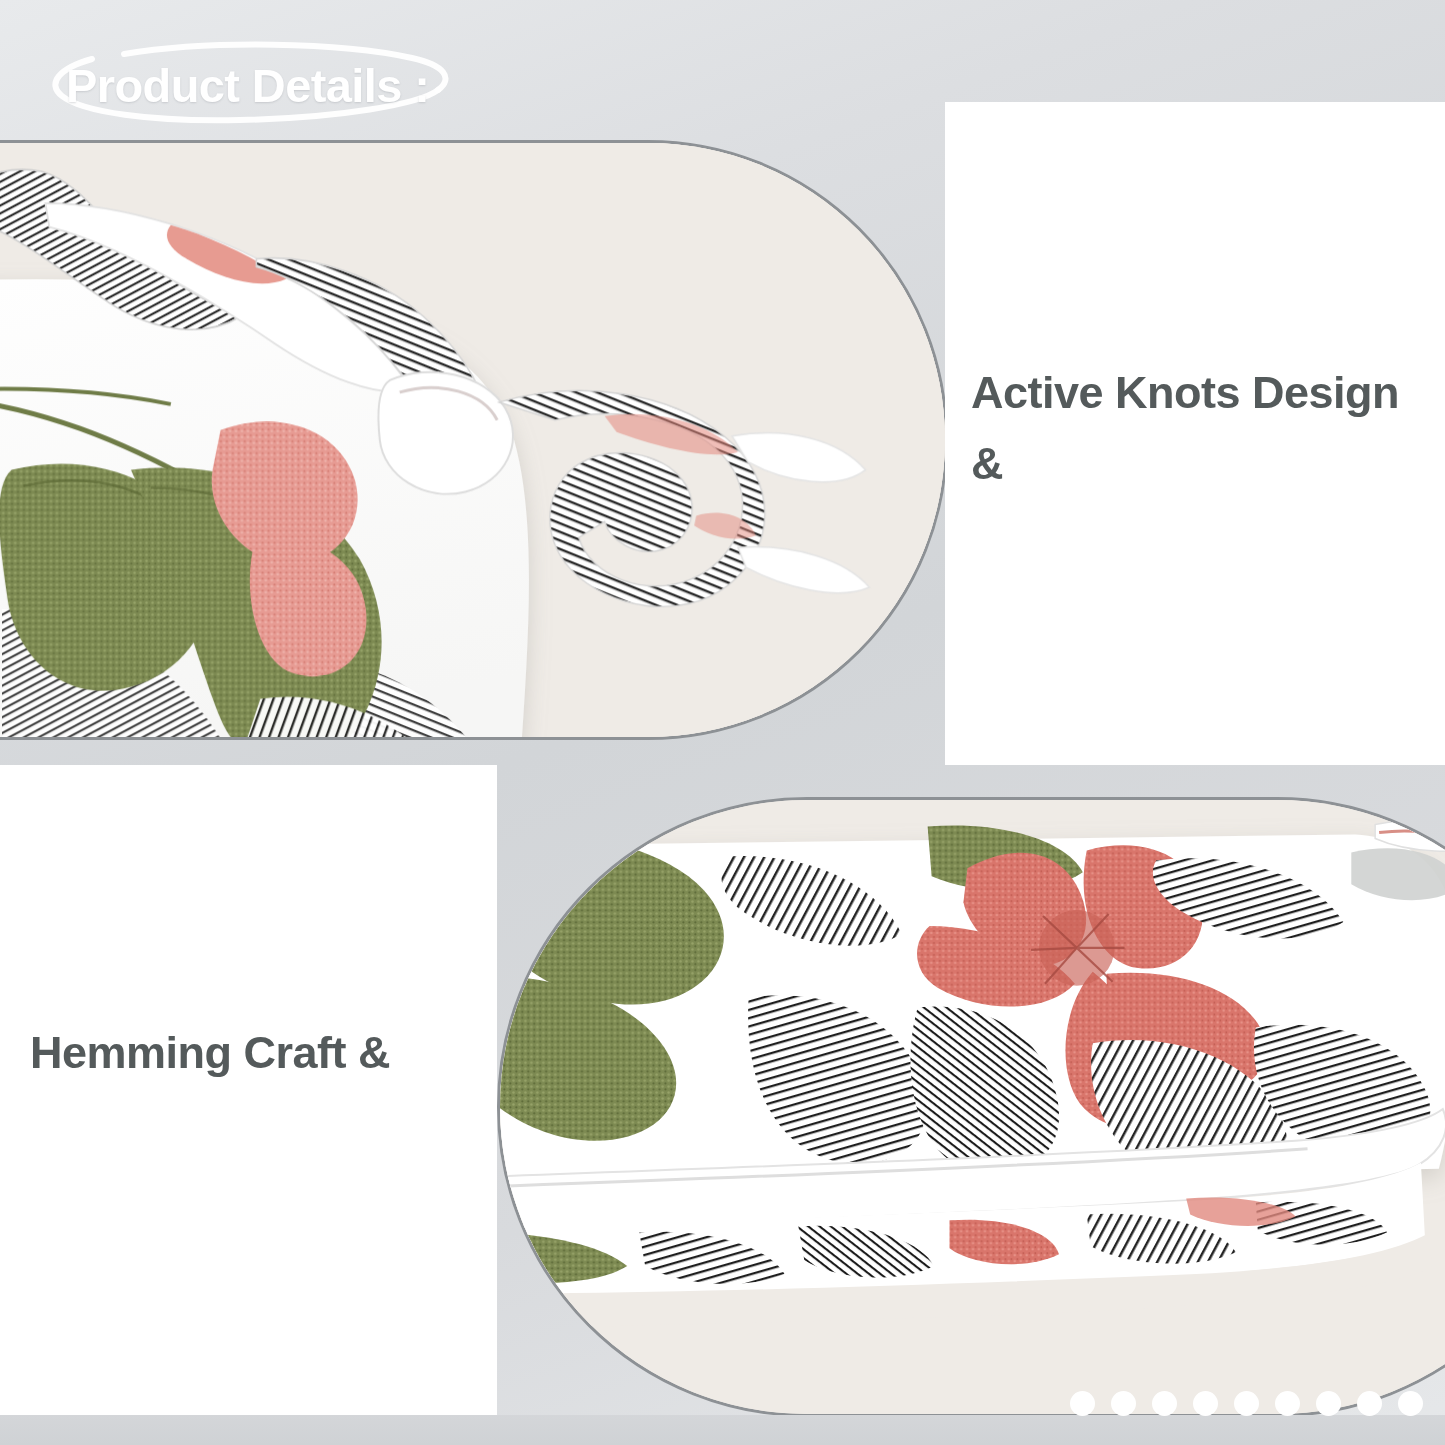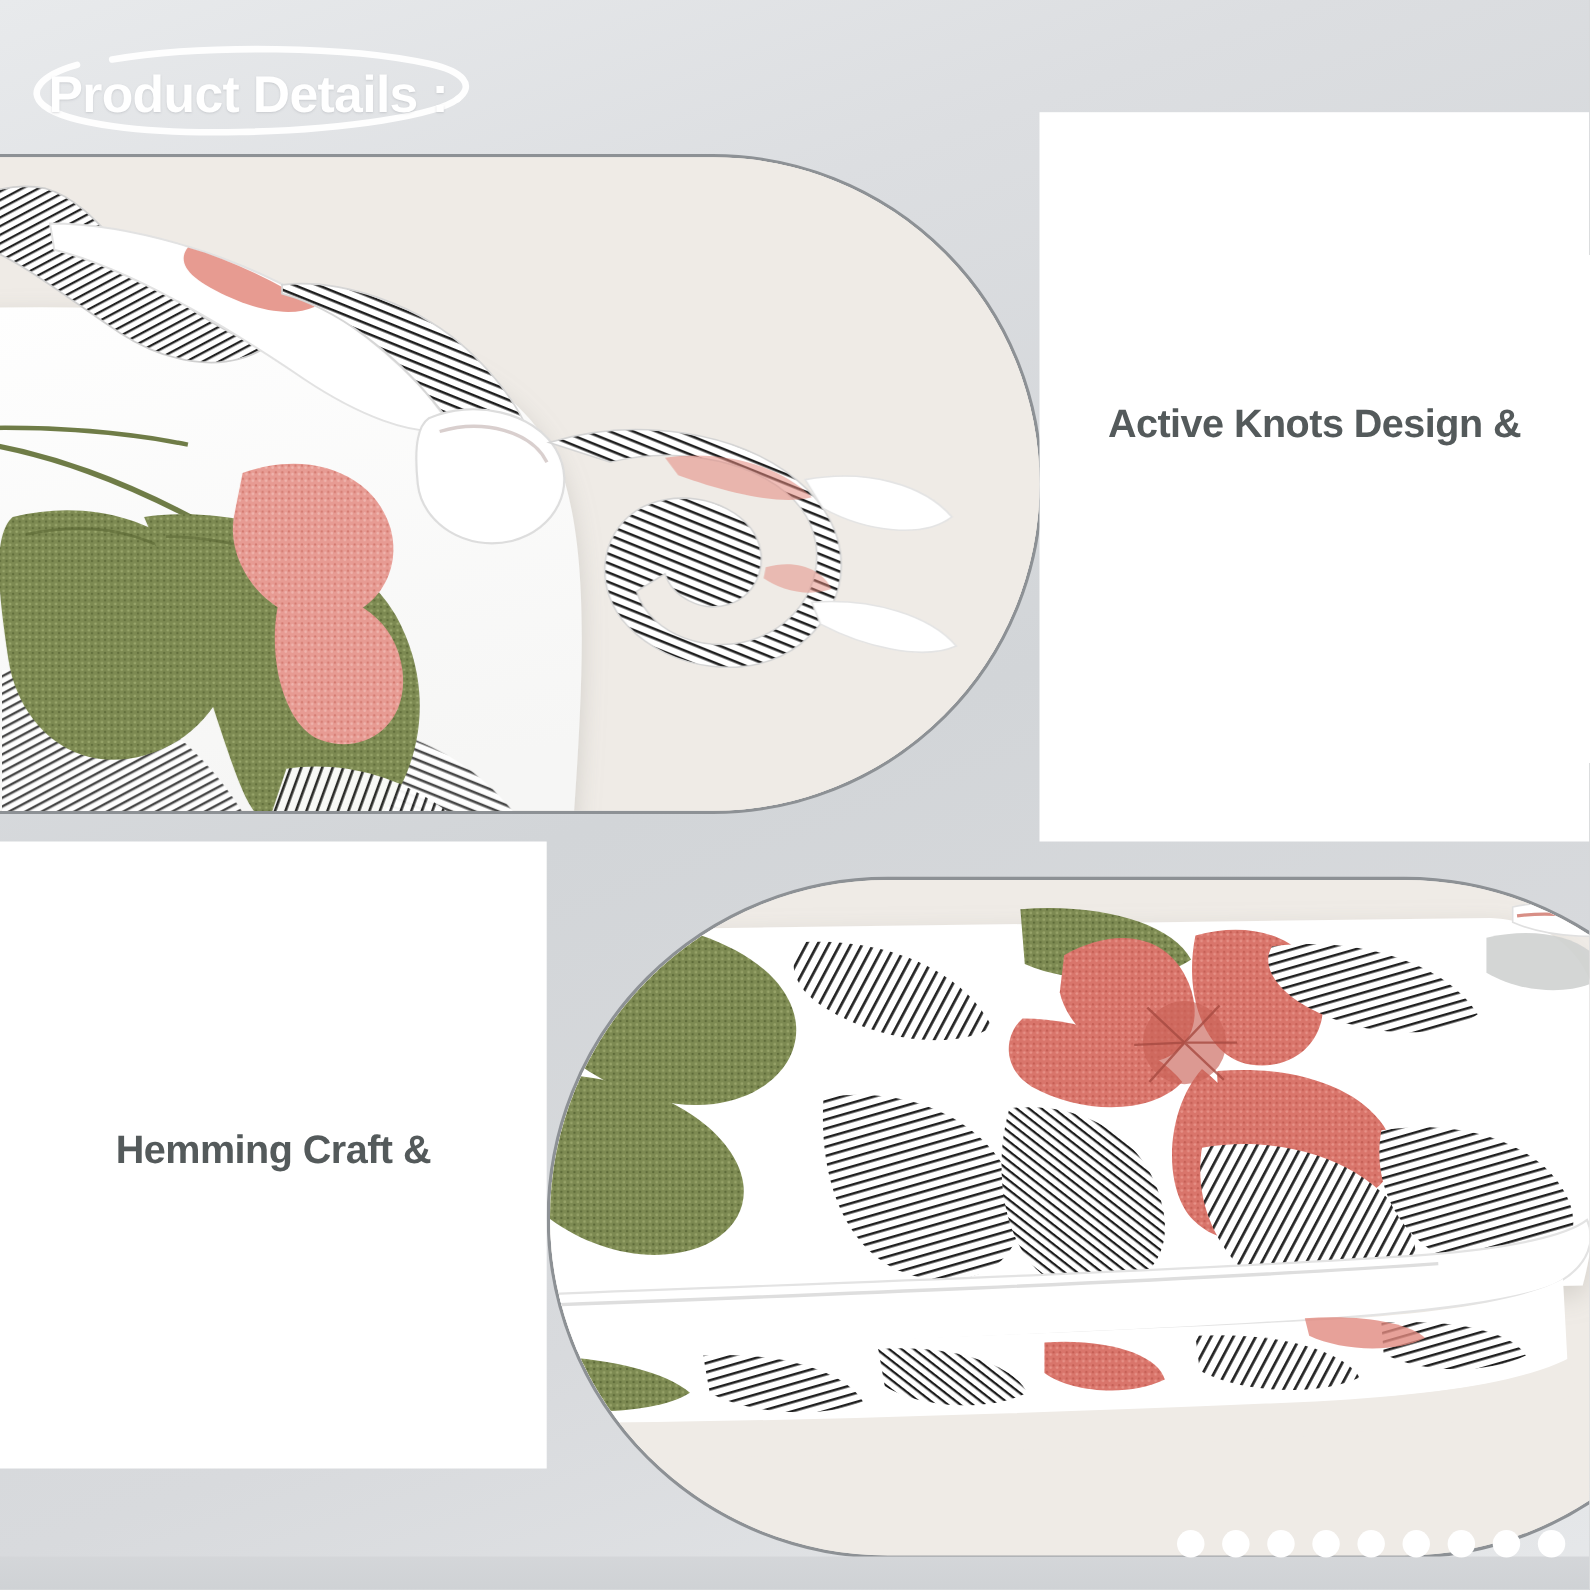--- a/index.html
+++ b/index.html
@@ -14,21 +14,21 @@
   
   #page{
     position:absolute; inset:0; width:1445px; height:1445px;
     background:
       linear-gradient(160deg,#e8eaec 0%, #dcdee1 22%, #d2d5d8 48%, #d8dadd 72%, #e6e8ea 100%);
     overflow:hidden;
   }
 
   
   .title-wrap{
-    position:absolute; left:18px; top:32px; width:430px; height:96px;
+    position:absolute; left:40px; top:32px; width:430px; height:96px;
     z-index:40;
     text-align:right;
   }
   .title-ellipse{ position:absolute; left:0; top:0; width:430px; height:96px; }
   .title-text{
     position:absolute; left:26px; top:26px;
     font-size:47px; font-weight:bold; color:#ffffff;
     letter-spacing:-0.6px; white-space:nowrap;
     text-shadow:0 1px 2px rgba(120,125,130,.25);
   }
@@ -57,28 +57,27 @@
     border:3px solid #8d9195;
     overflow:hidden;
     z-index:10;
   }
 
   
   .panel-white{
     position:absolute; background:#ffffff; z-index:30;
   }
   .panel-tr{ left:945px; top:102px; width:500px; height:663px; }
-  .panel-bl{ left:0px;   top:765px; width:497px; height:570px; }
+  .panel-bl{ left:0px;   top:765px; width:497px; height:650px; }
 
   .panel-text{
     position:absolute; left:0; right:0;
-    text-align:center;
     color:#545a5b;
     font-weight:bold;
-    font-size:36px;
+    font-size:45px;
     line-height:1.58;
     letter-spacing:-0.5px;
   }
   .panel-tr .panel-text{ top:255px; padding:0 26px; }
   .panel-bl .panel-text{ top:252px; padding:0 30px; }
 
   
   .dots{
     position:absolute; right:22px; bottom:29px;
     display:flex; gap:16px; z-index:60;

